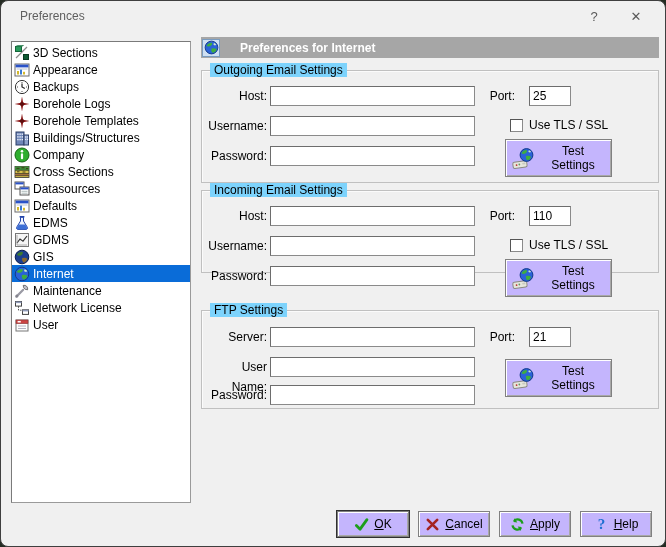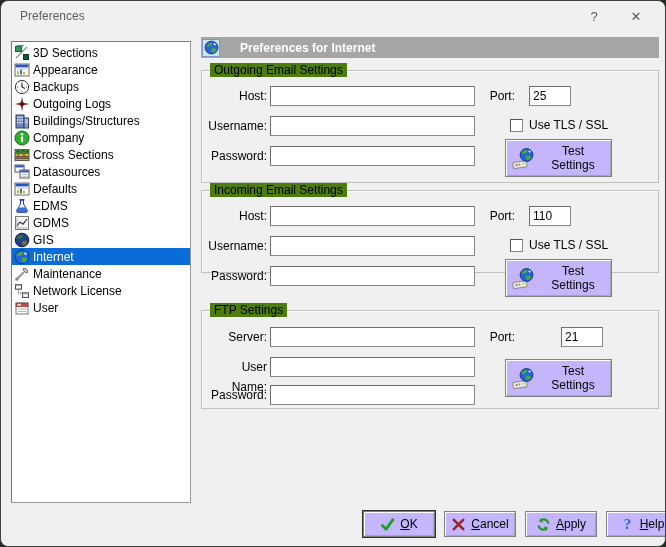--- a/index.html
+++ b/index.html
@@ -47,21 +47,21 @@
     box-sizing:border-box;display:inline-flex;align-items:center;justify-content:center;
   }
   .ph-icon svg{width:15px;height:15px;display:block;}
   .ph-title{color:#fff;font-weight:bold;margin-left:20px;}
   
   .groupbox{
     position:absolute;left:200px;width:458px;box-sizing:border-box;
     border:1px solid #c0c0c0;box-shadow:inset 1px 1px 0 #fbfbfb;
   }
   .group-title{
-    position:absolute;top:-8px;left:8px;background:#4d7c0f;padding:0 4px;line-height:14px;
+    position:absolute;top:-8px;left:8px;background:#7dd3fc;padding:0 4px;line-height:14px;
   }
   .flabel{position:absolute;left:4px;width:61px;text-align:right;line-height:20px;}
   .tinput{
     position:absolute;left:68px;width:205px;height:20px;box-sizing:border-box;
     border:1px solid #8a8a8a;border-top-color:#6d6d6d;border-left-color:#6d6d6d;
     background:#fff;font-family:"Liberation Sans",sans-serif;font-size:12px;padding:1px 3px;outline:none;
   }
   .plabel{position:absolute;left:271px;width:42px;text-align:right;line-height:20px;}
   .pinput{
     position:absolute;left:327px;width:42px;height:20px;box-sizing:border-box;
@@ -76,21 +76,21 @@
   .btn{
     background:#c4b5fd;border:1px solid #808080;
     box-shadow:inset 1px 1px 0 #ffffff, inset -1px -1px 0 #a8a8a8;
     display:flex;align-items:center;justify-content:center;gap:5px;
     font-family:"Liberation Sans",sans-serif;font-size:12px;color:#000;cursor:default;
   }
   .test-btn{position:absolute;left:303px;width:107px;height:38px;}
   .bicon22{width:24px;height:24px;display:inline-block;}
   .bicon22 svg{width:24px;height:24px;display:block;}
   
-  .footer-btn{position:absolute;top:510px;width:72px;height:26px;margin-left:26px;}
+  .footer-btn{position:absolute;top:510px;width:72px;height:26px;}
   .footer-btn.default{box-shadow:0 0 0 1px #2f2f2f, inset 1px 1px 0 #ffffff, inset -1px -1px 0 #a8a8a8;}
   .bicon14{width:15px;height:15px;display:inline-block;}
   .bicon14 svg{width:15px;height:15px;display:block;}
 </style>
 </head>
 <body>
 
 <div class="window">
 
   <div class="titlebar">
@@ -134,21 +134,30 @@
         </span>
         <span class="li-label">Backups</span>
       </div>
       <div class="list-item">
         <span class="li-icon">
           <svg viewBox="0 0 16 16">
             <path d="M8 0.5 L9.2 6.8 L15.5 8 L9.2 9.2 L8 15.5 L6.8 9.2 L0.5 8 L6.8 6.8 Z" fill="#8f1d1d"></path>
             <circle cx="8" cy="8" r="2.1" fill="#5e0f0f"></circle>
           </svg>
         </span>
-        <span class="li-label">Outgoing Logs</span>
+        <span class="li-label">Borehole Logs</span>
+      </div>
+      <div class="list-item">
+        <span class="li-icon">
+          <svg viewBox="0 0 16 16">
+            <path d="M8 0.5 L9.2 6.8 L15.5 8 L9.2 9.2 L8 15.5 L6.8 9.2 L0.5 8 L6.8 6.8 Z" fill="#8f1d1d"></path>
+            <circle cx="8" cy="8" r="2.1" fill="#5e0f0f"></circle>
+          </svg>
+        </span>
+        <span class="li-label">Borehole Templates</span>
       </div>
       <div class="list-item">
         <span class="li-icon">
           <svg viewBox="0 0 16 16">
             <rect x="2" y="2" width="8" height="13" fill="#6f86b8" stroke="#2c3e66"></rect>
             <rect x="10" y="5" width="4.5" height="10" fill="#8fa3cc" stroke="#2c3e66"></rect>
             <g fill="#e9eef8">
               <rect x="3.2" y="3.5" width="1.4" height="1.4"></rect>
               <rect x="5.4" y="3.5" width="1.4" height="1.4"></rect>
               <rect x="7.6" y="3.5" width="1.4" height="1.4"></rect>
@@ -362,21 +371,21 @@
         </span>
       <span>Test Settings</span>
     </button>
   </div>
 
   <div class="groupbox" style="top:309px;height:99px;">
     <span class="group-title">FTP Settings</span>
     <span class="flabel" style="top:16px">Server:</span>
     <input class="tinput" style="top: 16px;" type="text" value="">
     <span class="plabel" style="top:16px">Port:</span>
-    <input class="pinput" style="top: 16px; margin-left: 32px;" type="text" value="21">
+    <input class="pinput" style="top: 16px;" type="text" value="21">
     <span class="flabel" style="top:46px">User Name:</span>
     <input class="tinput" style="top: 46px;" type="text" value="">
     <span class="flabel" style="top:74px">Password:</span>
     <input class="tinput" style="top: 74px;" type="text" value="">
     <button class="btn test-btn" style="top:48px">
       <span class="bicon22">
           <svg viewBox="0 0 24 24">
             <g transform="rotate(-8 8 19)">
               <rect x="1" y="15.5" width="14" height="6.2" rx="1.6" fill="#e6e6dc" stroke="#8a8a80"></rect>
               <circle cx="4.6" cy="18.6" r="0.9" fill="#bb3333"></circle>

